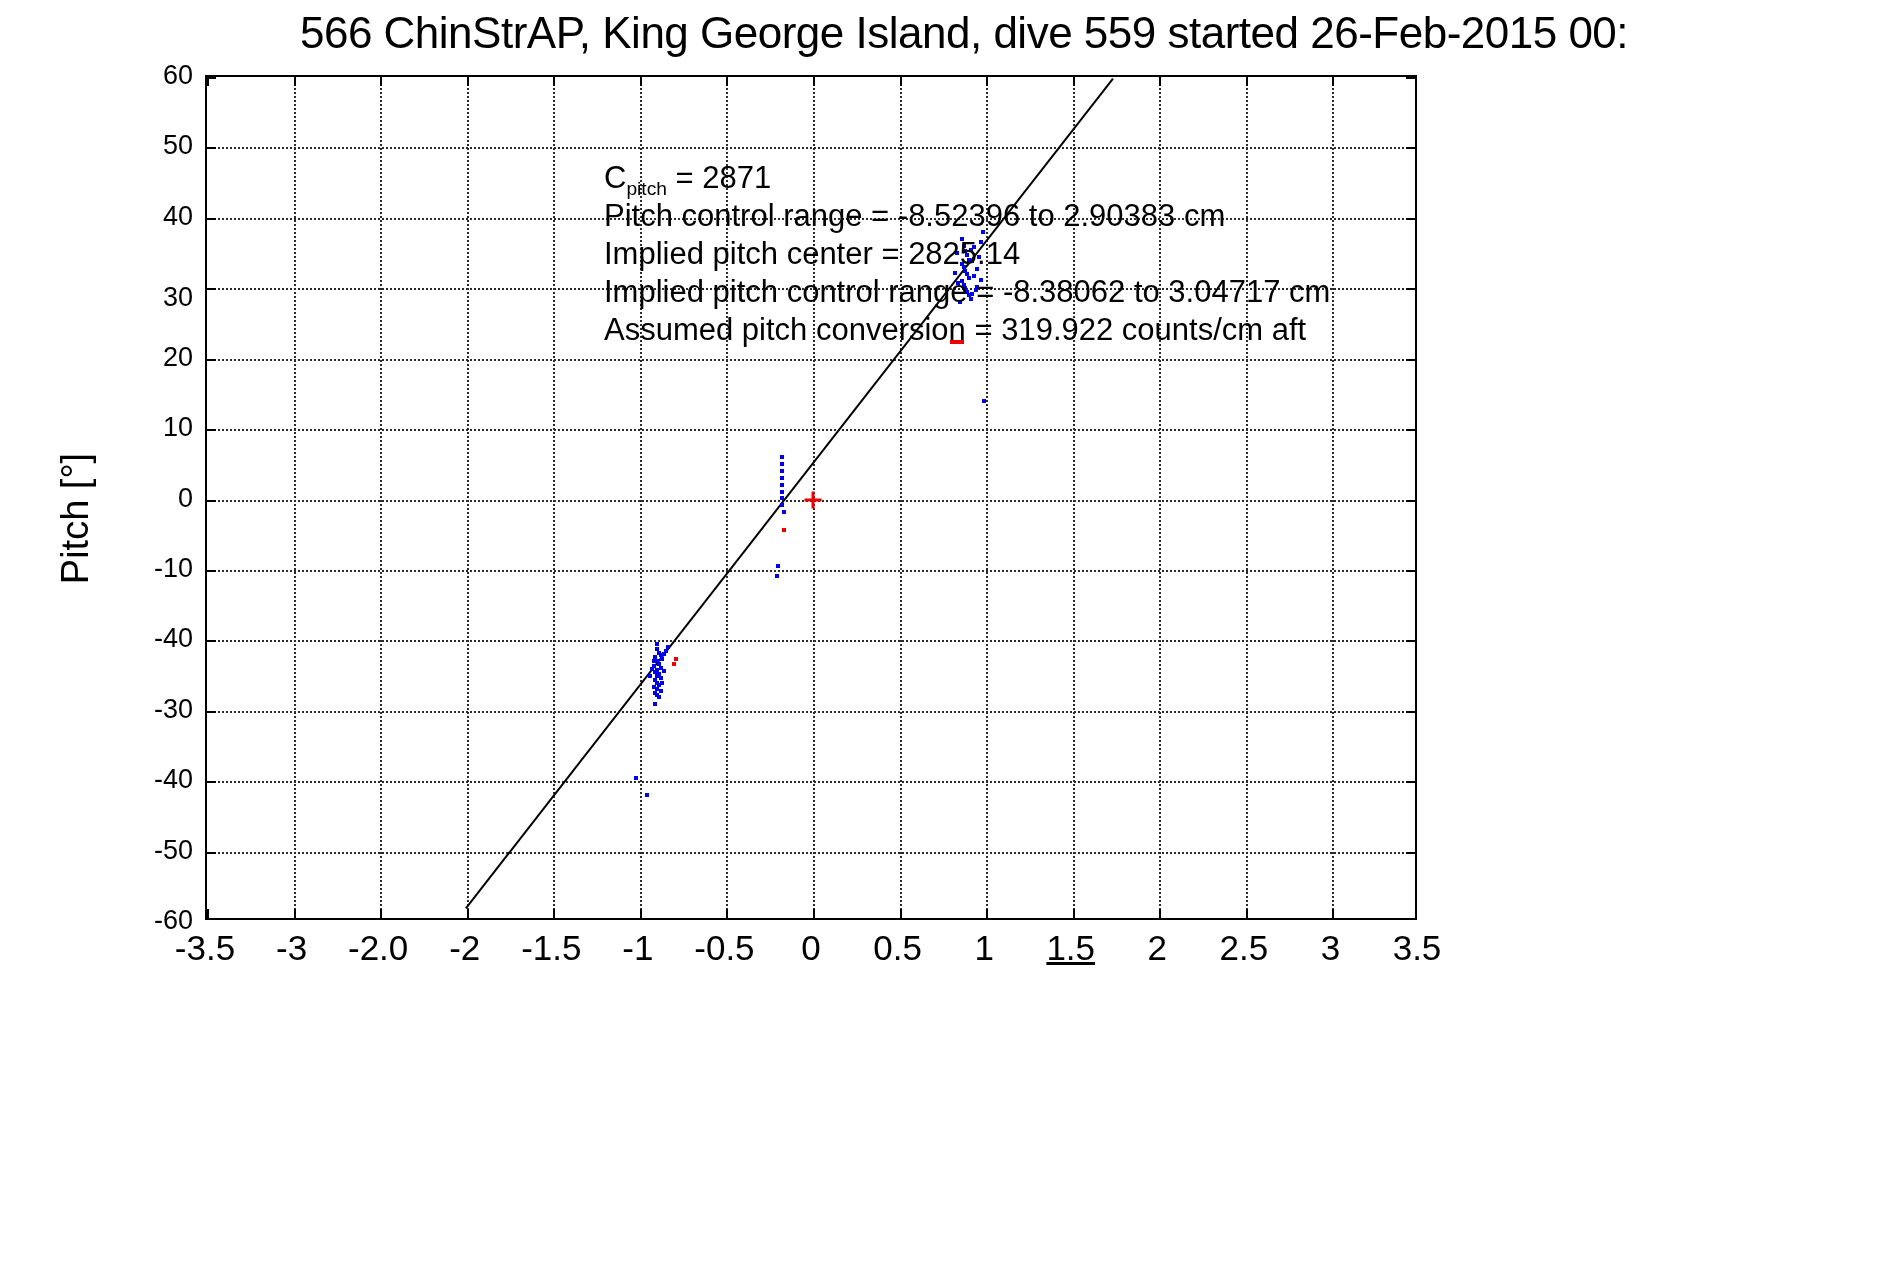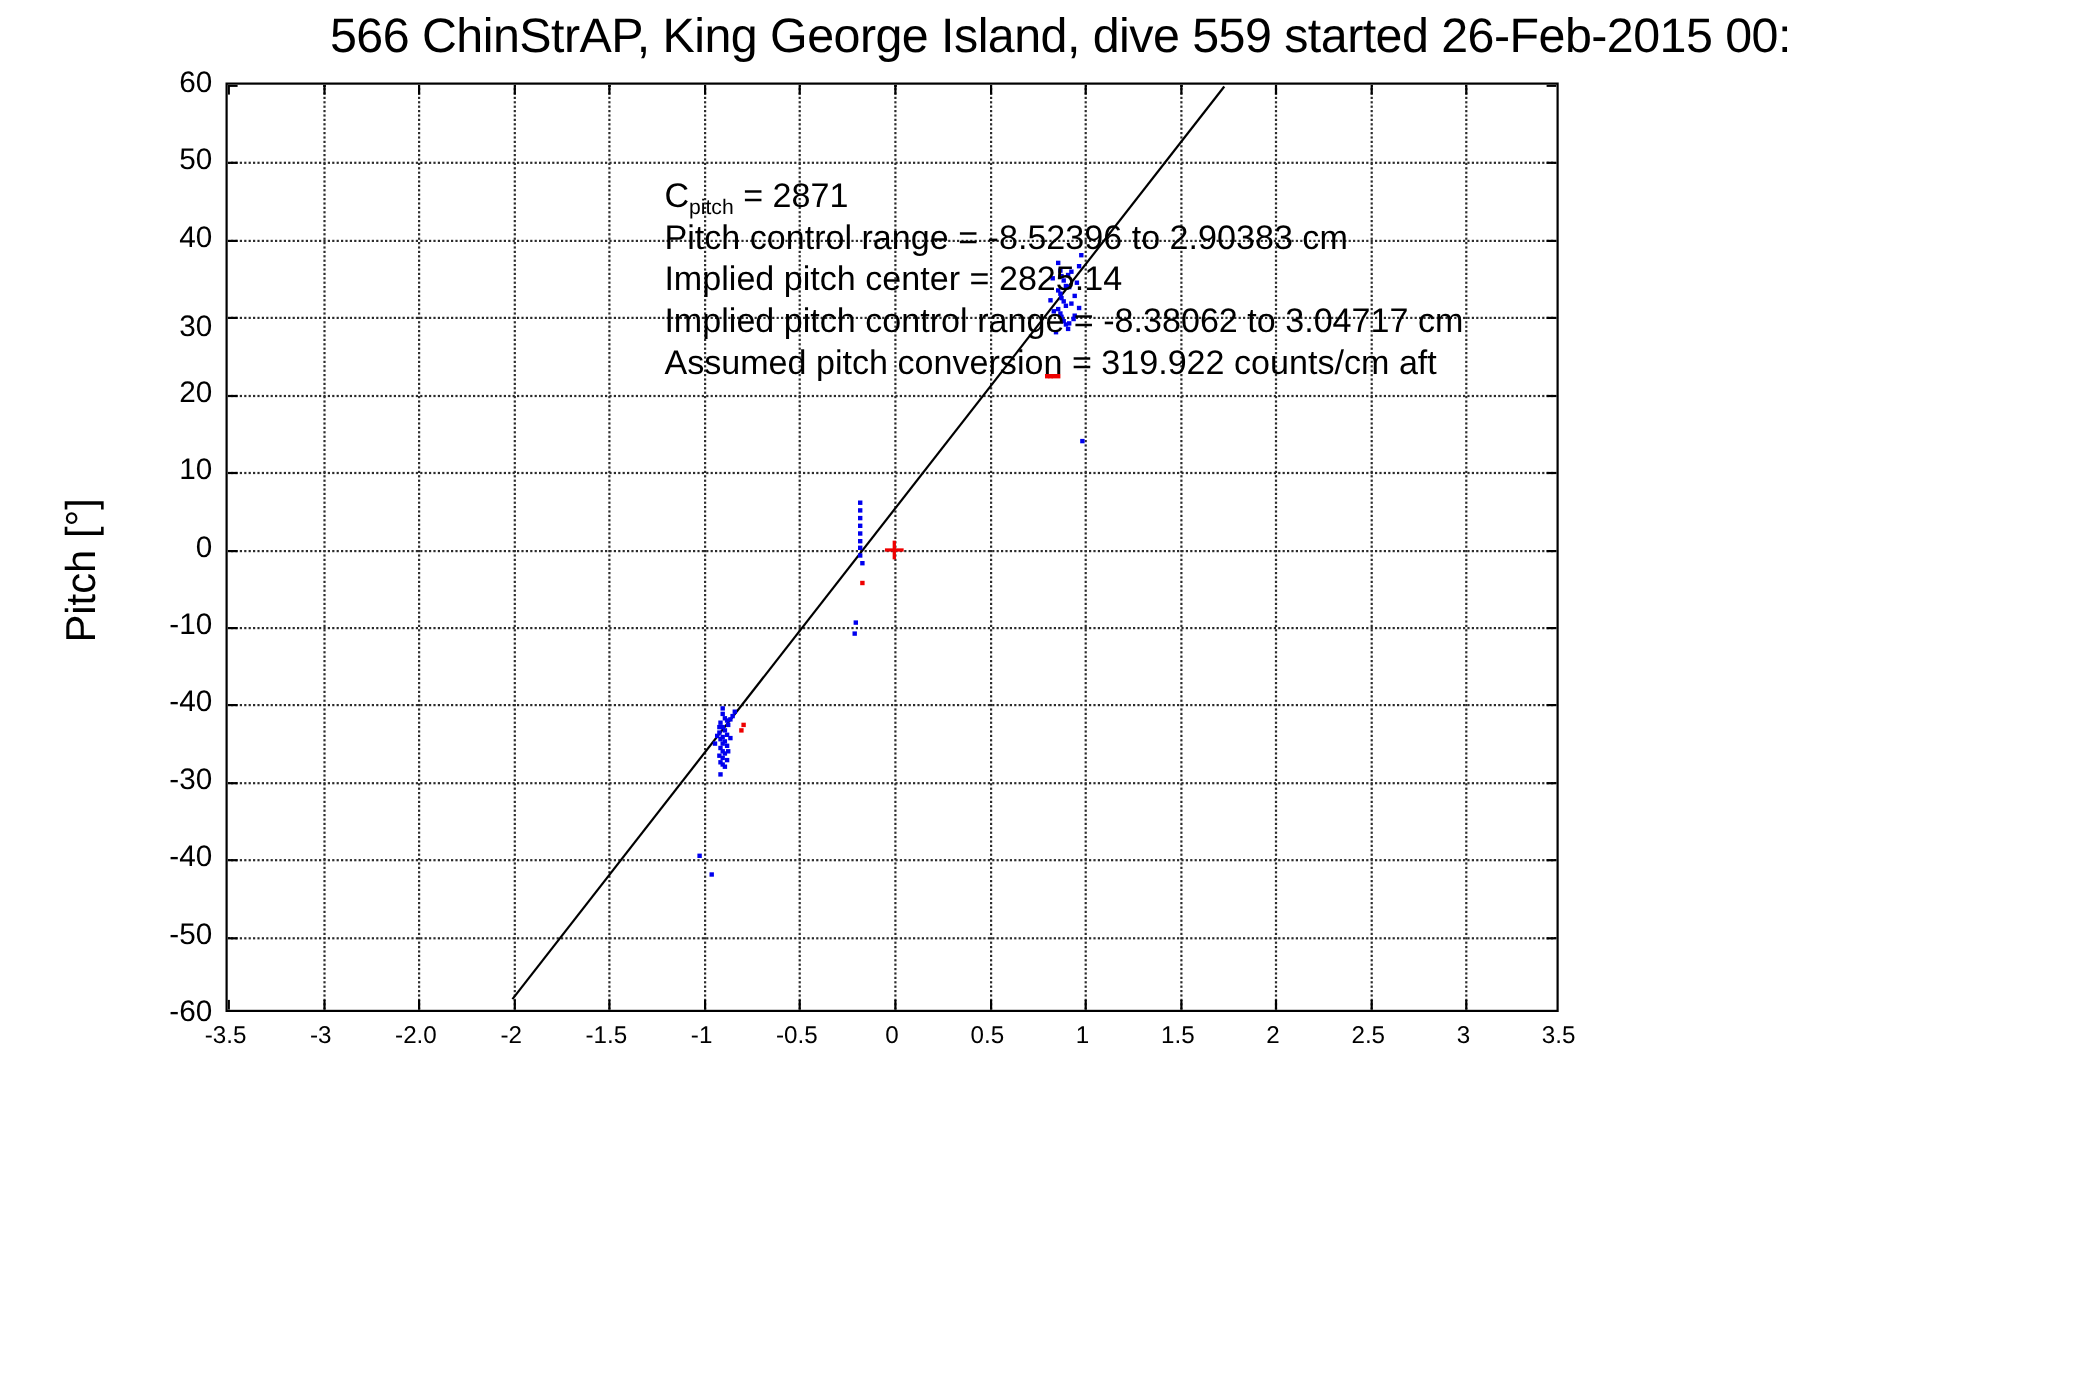--- a/index.html
+++ b/index.html
@@ -61,21 +61,21 @@
   .tick-y {
     position: absolute;
     left: 0; height: 0; width: 9px;
     border-top: 2px solid #000;
   }
   .tick-y.right { left: auto; right: 0; }
 
   
   .xlabel-tick {
     position: absolute;
-    font-size: 22px;
+    font-size: 35px;
     color: #000;
     transform: translateX(-50%);
     white-space: nowrap;
   }
   .ylabel-tick {
     position: absolute;
     font-size: 27px;
     color: #000;
     text-align: right;
     transform: translateY(-50%);
@@ -337,21 +337,21 @@
       <div class="xlabel-tick" style="left: 205px; top: 928px;">-3.5</div>
       <div class="xlabel-tick" style="left: 291.571px; top: 928px;">-3</div>
       <div class="xlabel-tick" style="left: 378.143px; top: 928px;">-2.0</div>
       <div class="xlabel-tick" style="left: 464.714px; top: 928px;">-2</div>
       <div class="xlabel-tick" style="left: 551.286px; top: 928px;">-1.5</div>
       <div class="xlabel-tick" style="left: 637.857px; top: 928px;">-1</div>
       <div class="xlabel-tick" style="left: 724.429px; top: 928px;">-0.5</div>
       <div class="xlabel-tick" style="left: 811px; top: 928px;">0</div>
       <div class="xlabel-tick" style="left: 897.571px; top: 928px;">0.5</div>
       <div class="xlabel-tick" style="left: 984.143px; top: 928px;">1</div>
-      <div class="xlabel-tick" style="left: 1070.71px; top: 928px;">1.5</div>
+      <div class="xlabel-tick" style="left: 1070.71px; top: 928px; text-decoration: underline;">1.5</div>
       <div class="xlabel-tick" style="left: 1157.29px; top: 928px;">2</div>
       <div class="xlabel-tick" style="left: 1243.86px; top: 928px;">2.5</div>
       <div class="xlabel-tick" style="left: 1330.43px; top: 928px;">3</div>
       <div class="xlabel-tick" style="left: 1417px; top: 928px;">3.5</div>
     </div>
   <div id="ytick-labels">
       <div class="ylabel-tick" style="left: 85px; width: 108px; top: 920px;">-60</div>
       <div class="ylabel-tick" style="left: 85px; width: 108px; top: 849.583px;">-50</div>
       <div class="ylabel-tick" style="left: 85px; width: 108px; top: 779.167px;">-40</div>
       <div class="ylabel-tick" style="left: 85px; width: 108px; top: 708.75px;">-30</div>

